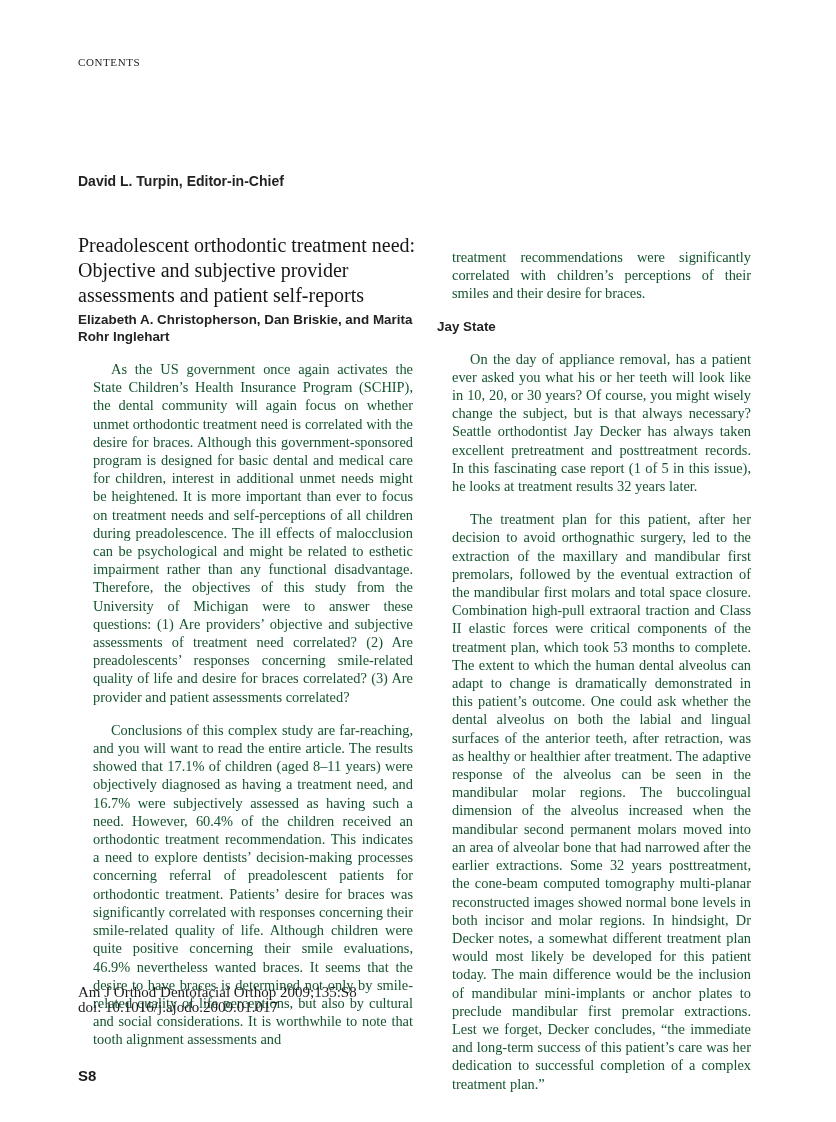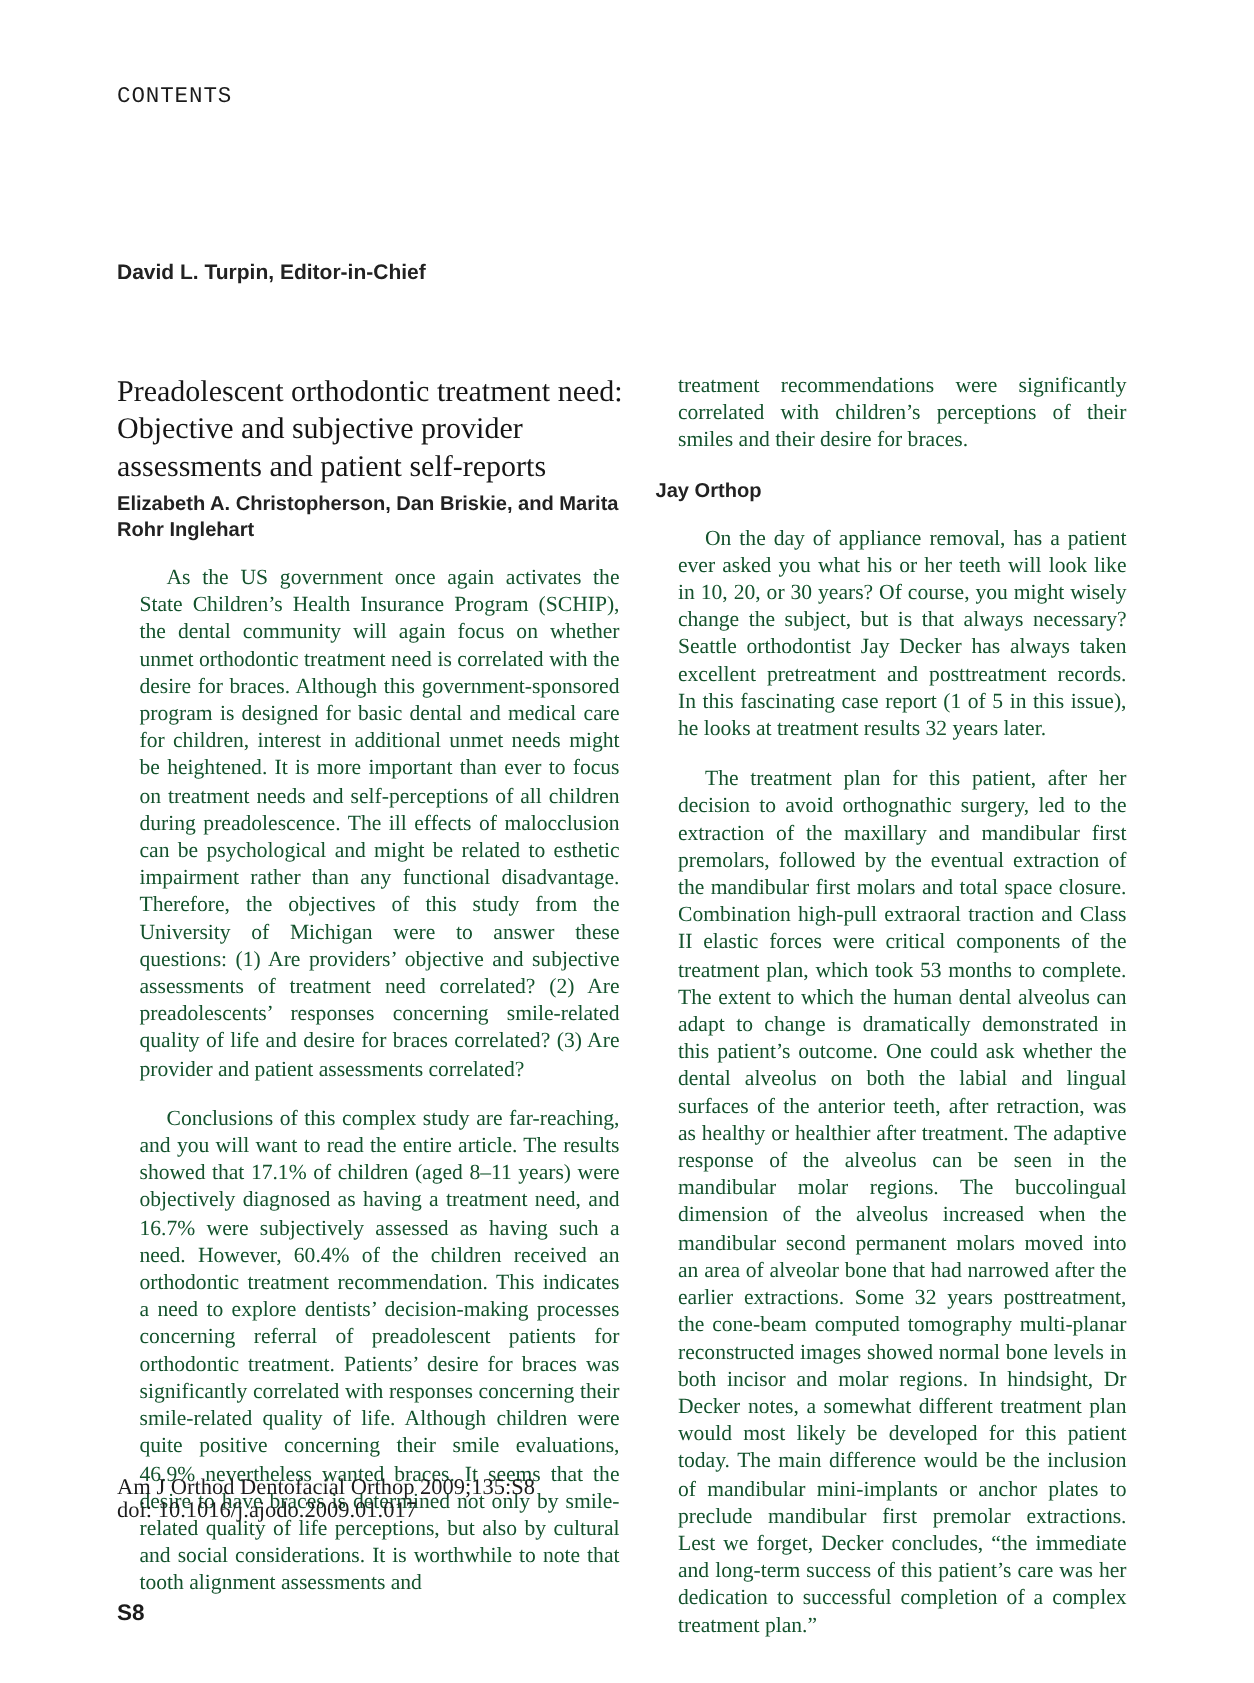--- a/index.html
+++ b/index.html
@@ -13,23 +13,23 @@
     height: 1122px;
     background: #ffffff;
     color: #1b1b1b;
     font-family: "Liberation Serif", serif;
     overflow: hidden;
   }
   .contents-label {
     position: absolute;
     left: 78px;
     top: 56px;
-    font-size: 15px;
+    font-size: 11px;
     letter-spacing: 0.6px;
-    font-family: Liberation Mono, monospace;
+    font-family: Liberation Serif, serif;
   }
   .page-title {
     position: absolute;
     left: 76px;
     top: 104px;
     margin: 0;
     font-size: 35px;
     font-weight: 400;
     font-family: "Liberation Serif", serif;
     color: #151515;
@@ -43,21 +43,21 @@
     font-size: 14px;
     color: #222222;
   }
   .col {
     position: absolute;
     top: 233px;
   }
   .col-left  { left: 78px;  width: 350px; }
   .col-right { left: 437px; width: 329px; }
   .article-title {
-    margin: 16px 0 3px 0;
+    margin: 0 0 3px 0;
     font-family: "Liberation Serif", serif;
     font-weight: 400;
     font-size: 20px;
     line-height: 25px;
     color: #161616;
   }
   .authors {
     margin: 1px 0 4px 0;
     font-family: "Liberation Sans", sans-serif;
     font-weight: 700;
@@ -107,21 +107,21 @@
 
   <div class="col col-left">
     <h2 class="article-title">Preadolescent orthodontic treatment need: Objective and subjective provider assessments and patient self-reports</h2>
     <div class="authors">Elizabeth A. Christopherson, Dan Briskie, and Marita Rohr Inglehart</div>
     <p class="body indent">As the US government once again activates the State Children’s Health Insurance Program (SCHIP), the dental community will again focus on whether unmet orthodontic treatment need is correlated with the desire for braces. Although this government-sponsored program is designed for basic dental and medical care for children, interest in additional unmet needs might be heightened. It is more important than ever to focus on treatment needs and self-perceptions of all children during preadolescence. The ill effects of malocclusion can be psychological and might be related to esthetic impairment rather than any functional disadvantage. Therefore, the objectives of this study from the University of Michigan were to answer these questions: (1) Are providers’ objective and subjective assessments of treatment need correlated? (2) Are preadolescents’ responses concerning smile-related quality of life and desire for braces correlated? (3) Are provider and patient assessments correlated?</p>
     <p class="body indent">Conclusions of this complex study are far-reaching, and you will want to read the entire article. The results showed that 17.1% of children (aged 8–11 years) were objectively diagnosed as having a treatment need, and 16.7% were subjectively assessed as having such a need. However, 60.4% of the children received an orthodontic treatment recommendation. This indicates a need to explore dentists’ decision-making processes concerning referral of preadolescent patients for orthodontic treatment. Patients’ desire for braces was significantly correlated with responses concerning their smile-related quality of life. Although children were quite positive concerning their smile evaluations, 46.9% nevertheless wanted braces. It seems that the desire to have braces is determined not only by smile-related quality of life perceptions, but also by cultural and social considerations. It is worthwhile to note that tooth alignment assessments and</p>
   </div>
 
   <div class="col col-right">
     <p class="body">treatment recommendations were significantly correlated with children’s perceptions of their smiles and their desire for braces.</p>
-    <div class="authors">Jay Orthop</div>
+    <div class="authors">Jay State</div>
     <p class="body indent">On the day of appliance removal, has a patient ever asked you what his or her teeth will look like in 10, 20, or 30 years? Of course, you might wisely change the subject, but is that always necessary? Seattle orthodontist Jay Decker has always taken excellent pretreatment and posttreatment records. In this fascinating case report (1 of 5 in this issue), he looks at treatment results 32 years later.</p>
     <p class="body indent">The treatment plan for this patient, after her decision to avoid orthognathic surgery, led to the extraction of the maxillary and mandibular first premolars, followed by the eventual extraction of the mandibular first molars and total space closure. Combination high-pull extraoral traction and Class II elastic forces were critical components of the treatment plan, which took 53 months to complete. The extent to which the human dental alveolus can adapt to change is dramatically demonstrated in this patient’s outcome. One could ask whether the dental alveolus on both the labial and lingual surfaces of the anterior teeth, after retraction, was as healthy or healthier after treatment. The adaptive response of the alveolus can be seen in the mandibular molar regions. The buccolingual dimension of the alveolus increased when the mandibular second permanent molars moved into an area of alveolar bone that had narrowed after the earlier extractions. Some 32 years posttreatment, the cone-beam computed tomography multi-planar reconstructed images showed normal bone levels in both incisor and molar regions. In hindsight, Dr Decker notes, a somewhat different treatment plan would most likely be developed for this patient today. The main difference would be the inclusion of mandibular mini-implants or anchor plates to preclude mandibular first premolar extractions. Lest we forget, Decker concludes, “the immediate and long-term success of this patient’s care was her dedication to successful completion of a complex treatment plan.”</p>
   </div>
 
   <div class="footnote">
     <div>Am J Orthod Dentofacial Orthop 2009;135:S8</div>
     <div>doi: 10.1016/j.ajodo.2009.01.017</div>
   </div>
 
   <div class="page-number">S8</div>

